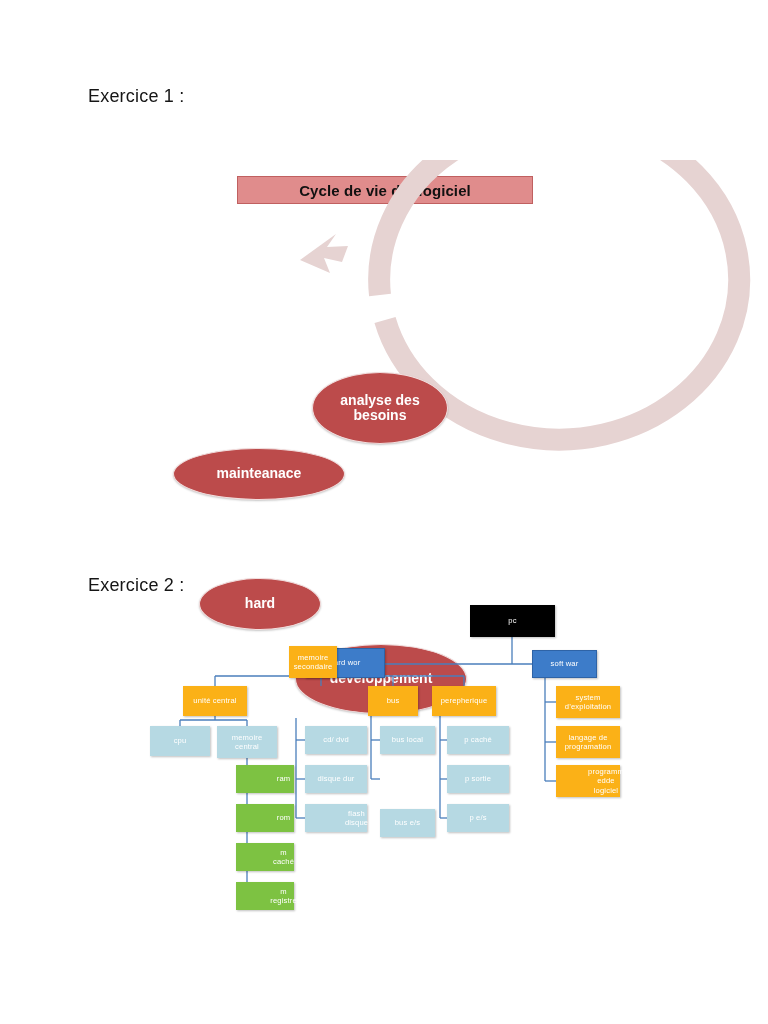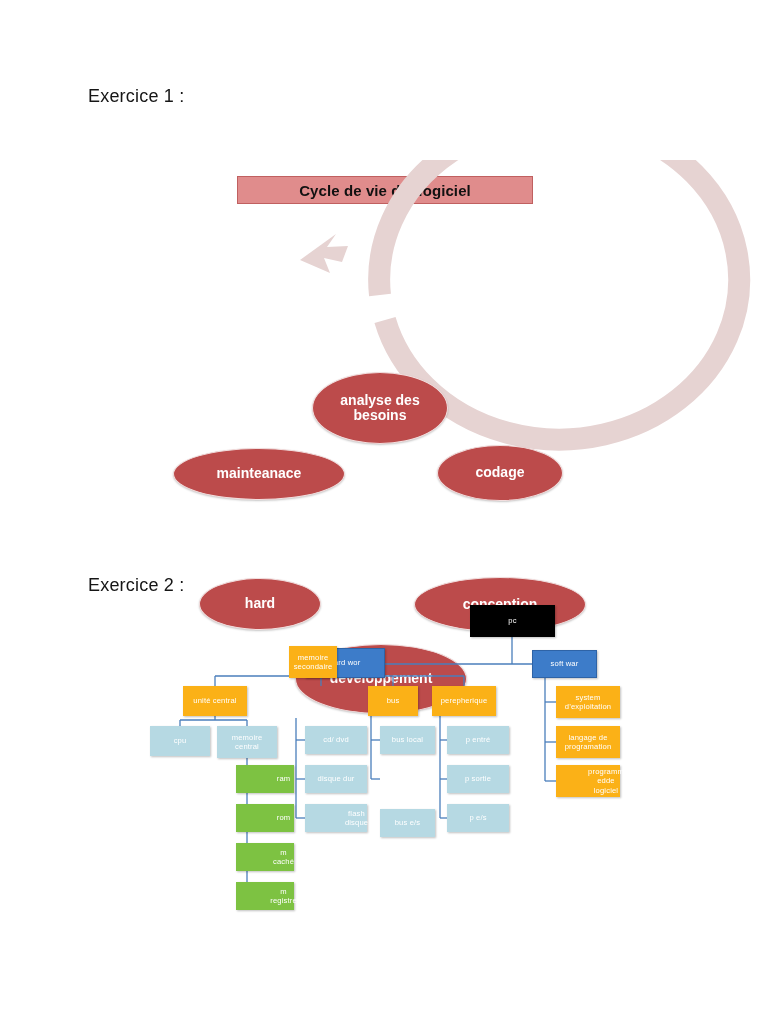--- a/index.html
+++ b/index.html
@@ -135,22 +135,20 @@
 
   <svg id="cycle-ring" width="768" height="400">
 
     <path d="M 200 125
              A 180 160 0 1 1 205 150" fill="none" stroke="#E6D3D2" stroke-width="22" transform="translate(180,10)"></path>
 
     <polygon points="0,0 36,-26 27,-13 48,-14 42,2 24,-2 30,13" transform="translate(300,100)" fill="#E6D3D2"></polygon>
   </svg>
 
   <div class="node" id="node-analyse">analyse des besoins</div>
-  <div class="node" id="node-codage">codage</div>
-  <div class="node" id="node-conception">conception</div>
   <div class="node" id="node-developpement">developpement</div>
   <div class="node" id="node-test">hard</div>
   <div class="node" id="node-maintenance">mainteanace</div>
 </div>
 
 <div class="ex-label" id="ex2-label">Exercice 2 :</div>
 
 <div>
 
   <svg width="768" height="960" style="position:absolute; left:0; top:0;">
@@ -218,20 +216,20 @@
   <div class="tbox green" id="n-mcache">m caché</div>
   <div class="tbox green" id="n-mregistre">m registre</div>
 
   <div class="tbox lblue" id="n-cddvd">cd/ dvd</div>
   <div class="tbox lblue" id="n-disquedur">disque dur</div>
   <div class="tbox lblue" id="n-flash">flash disque</div>
 
   <div class="tbox lblue" id="n-buslocal">bus local</div>
   <div class="tbox lblue" id="n-buses">bus e/s</div>
 
-  <div class="tbox lblue" id="n-pentre">p entré</div>
+  <div class="tbox lblue" id="n-pentre">p caché</div>
   <div class="tbox lblue" id="n-psortie">p sortie</div>
   <div class="tbox lblue" id="n-pes">p e/s</div>
 
   <div class="tbox orange" id="n-systeme">system d’exploitation</div>
   <div class="tbox orange" id="n-langage">langage de programation</div>
   <div class="tbox orange" id="n-progiciel">programm edde logiciel</div>
 </div>
 
 </body></html>

